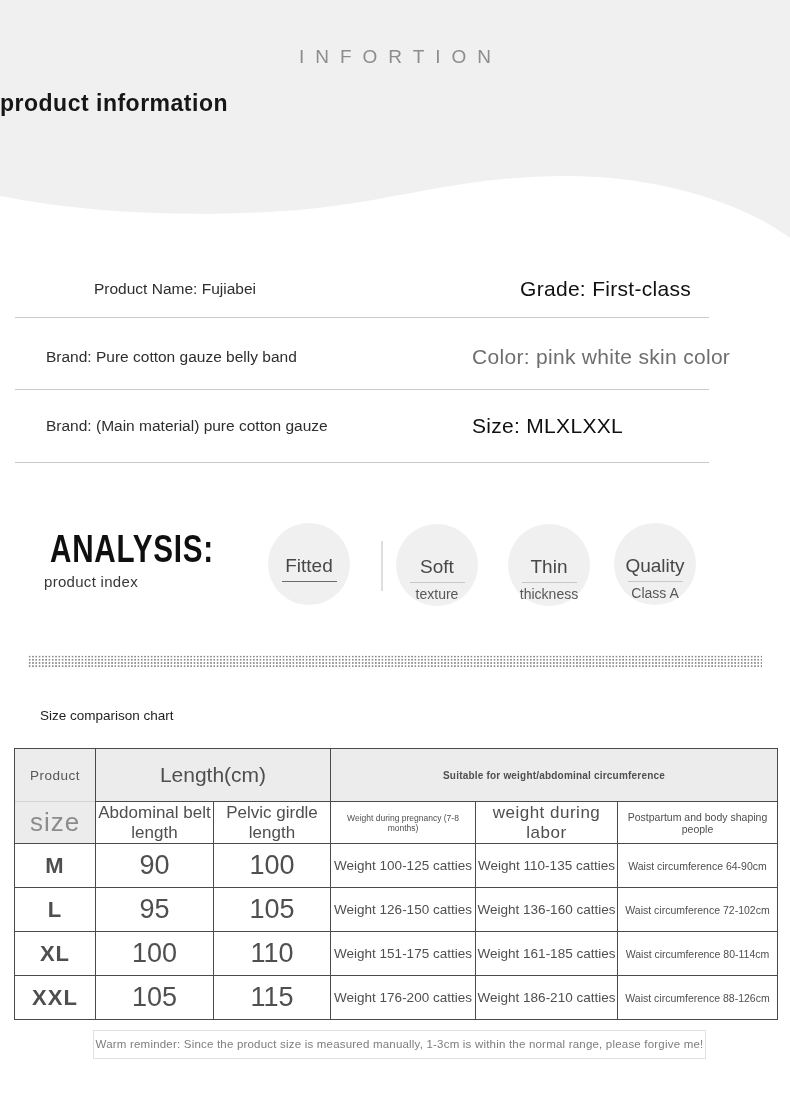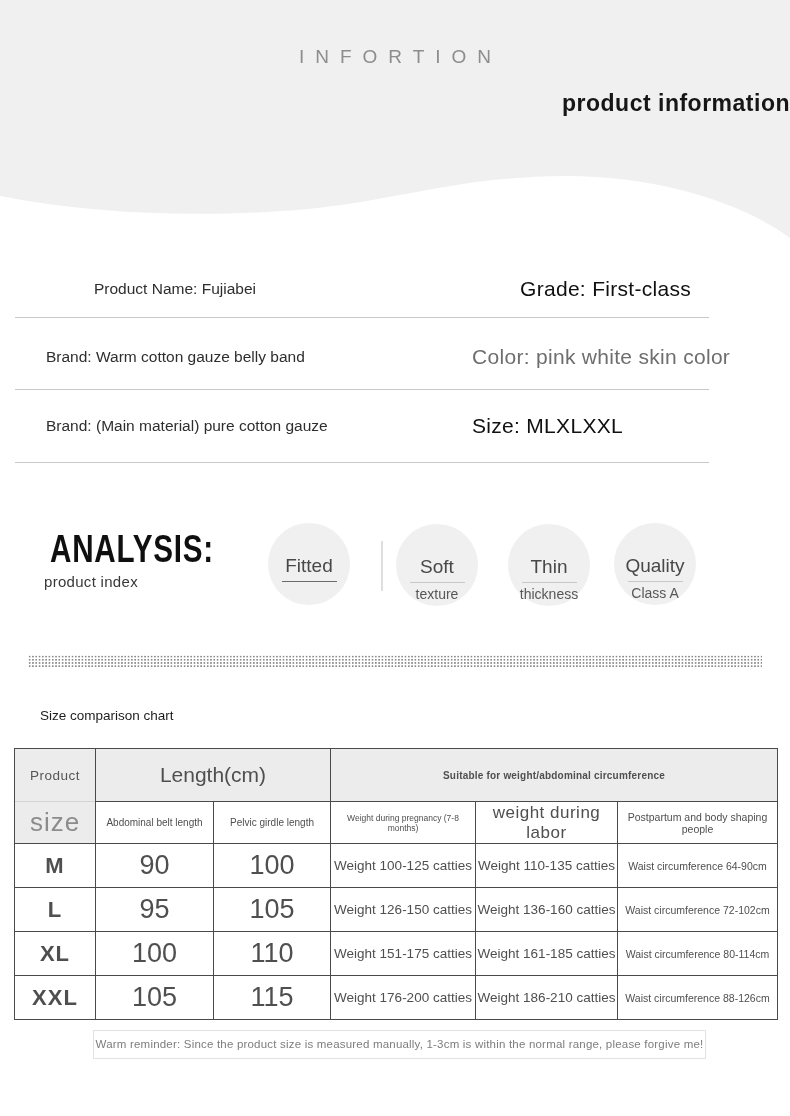--- a/index.html
+++ b/index.html
@@ -10,21 +10,21 @@
     -webkit-font-smoothing:antialiased;
   }
   
   .hero{position:absolute;left:0;top:0;width:790px;height:250px;}
   .hero svg{display:block;width:790px;height:250px;}
   .hero-eyebrow{
     position:absolute;left:0;top:46px;width:100%;text-align:center;
     font-size:19px;letter-spacing:11px;text-indent:11px;color:#8d8d8d;font-weight:400;
   }
   .hero-title{
-    position:absolute;left:0;top:90px;width:100%;text-align:right;
+    position:absolute;left:0;top:90px;width:100%;text-align:left;
     font-size:23px;letter-spacing:.5px;color:#161616;font-weight:700;
   }
   
   .info-row{position:absolute;left:0;width:790px;height:28px;}
   .info-row .left{
     position:absolute;left:46px;top:50%;transform:translateY(-50%);
     font-size:15.5px;color:#2e2e2e;
   }
   .info-row .right{
     position:absolute;left:472px;top:50%;transform:translateY(-50%);
@@ -75,21 +75,21 @@
   }
   .size-table .hdr-bg{background:#ececec;}
   .corner-cell{padding:0;}
   .corner-top{height:51px;display:flex;align-items:center;justify-content:center;
     font-size:13.5px;color:#565656;letter-spacing:.5px;}
   .corner-bottom{height:40px;display:flex;align-items:center;justify-content:center;
     font-size:26px;color:#8c8c8c;letter-spacing:1px;border-top:1px solid #d4d4d4;}
   .group-length{font-size:21px;color:#3a3a3a;height:52px;}
   .group-suitable{font-size:10px;color:#616161;font-weight:700;letter-spacing:.2px;}
   .sub-row td{height:41px;}
-  .sub-abdominal,.sub-pelvic{font-size:10px;color:#4a4a4a;}
+  .sub-abdominal,.sub-pelvic{font-size:17px;color:#4a4a4a;}
   .sub-pregnancy{font-size:8.5px;color:#555555;}
   .sub-labor{font-size:17px;color:#707070;letter-spacing:.5px;}
   .sub-postpartum{font-size:10.5px;color:#4f4f4f;}
   .data-row td{height:43px;}
   .cell-size{font-size:22px;font-weight:700;color:#414141;letter-spacing:1px;}
   .cell-num{font-size:27px;color:#4f4f4f;}
   .cell-catties{font-size:13.5px;color:#555555;}
   .cell-waist{font-size:10.5px;color:#4f4f4f;}
   
   .reminder{
@@ -111,21 +111,21 @@
     <div class="hero-title">product information</div>
   </div>
 
   <div class="info-row row1">
     <span class="left">Product Name: Fujiabei</span>
     <span class="right">Grade: First-class</span>
   </div>
   <div class="hr hr1"></div>
 
   <div class="info-row row2">
-    <span class="left">Brand: Warm cotton gauze belly band</span>
+    <span class="left">Brand: Pure cotton gauze belly band</span>
     <span class="right gray">Color: pink white skin color</span>
   </div>
   <div class="hr hr2"></div>
 
   <div class="info-row row3">
     <span class="left">Brand: (Main material) pure cotton gauze</span>
     <span class="right">Size: MLXLXXL</span>
   </div>
   <div class="hr hr3"></div>
 

